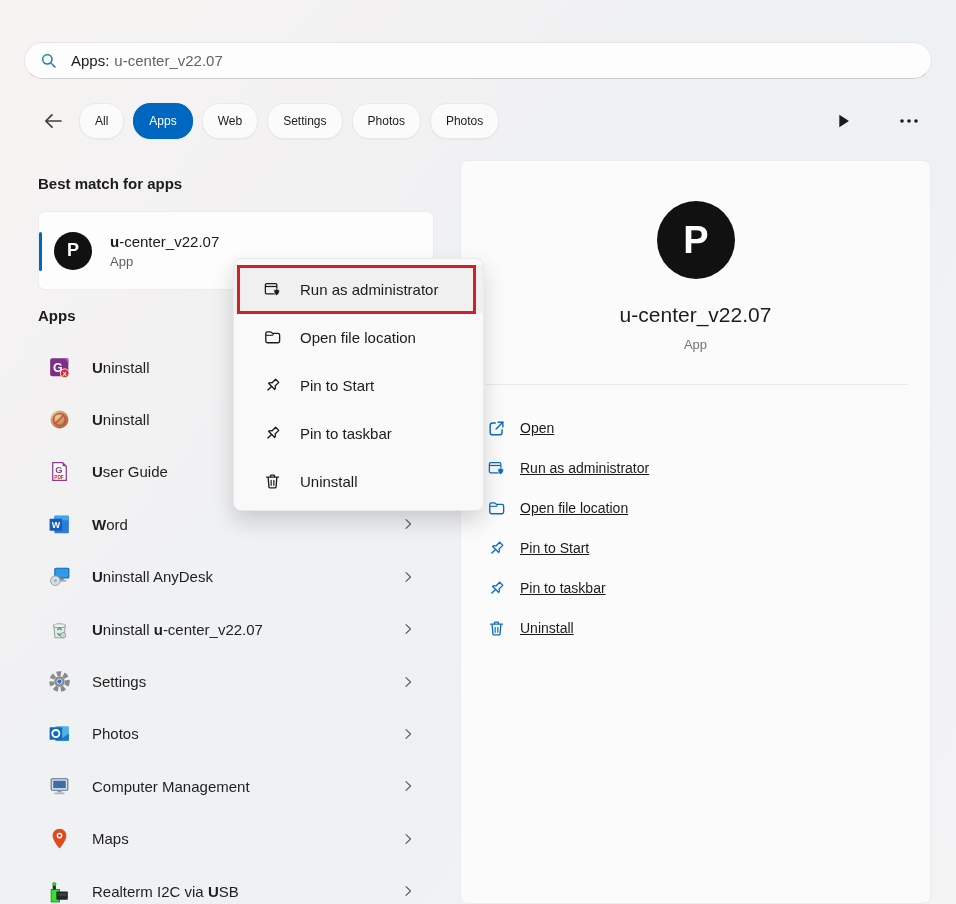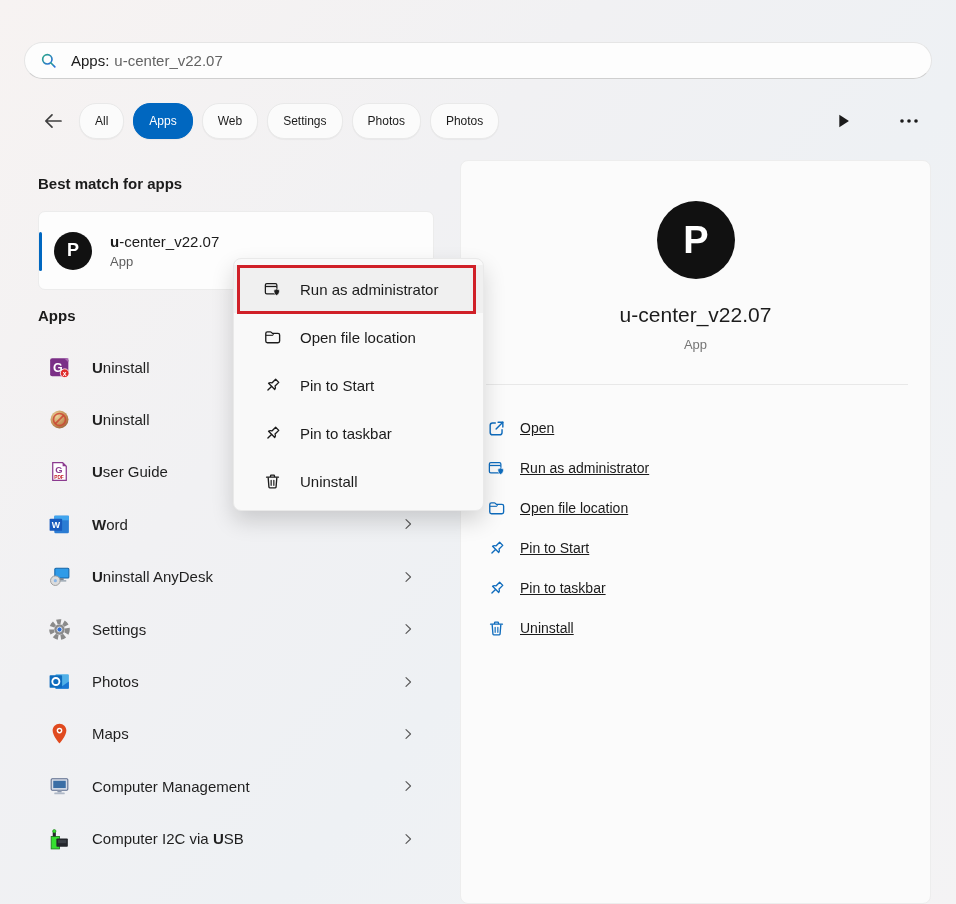--- a/index.html
+++ b/index.html
@@ -232,20 +232,32 @@
       <rect x="10" y="15.5" width="8.5" height="1.4" fill="#9aa6b2"></rect>
       <circle cx="8" cy="16" r="4.6" fill="#dcdcdc" stroke="#9a9a9a" stroke-width="0.9"></circle>
       <circle cx="8" cy="16" r="1.5" fill="#8ab6e8"></circle>
     </svg>
     <span class="lbl"><span class="bld">U</span><span>ninstall AnyDesk</span></span>
     <svg class="chev" viewBox="0 0 24 24">
         <use href="#i-chevron"></use>
       </svg>
   </div>
 
+  <div class="row">
+    <svg class="ic24" viewBox="0 0 24 24">
+      <path d="M6.5 8.5h11L16.3 20H7.7z" fill="#e3e7ea" stroke="#9aa3a9" stroke-width="1"></path>
+      <ellipse cx="12" cy="8.3" rx="5.8" ry="1.9" fill="#eff2f4" stroke="#9aa3a9" stroke-width="1"></ellipse>
+      <path d="M10 12.5l2-2 2 2M14 15.5l-2 2-2-2" fill="none" stroke="#3fae49" stroke-width="1.4"></path>
+      <circle cx="15.5" cy="17.5" r="2.6" fill="#cfd6da" stroke="#8f989e" stroke-width="0.8"></circle>
+    </svg>
+    <span class="lbl"><span class="bld">U</span><span>ninstall </span><span class="bld">u</span><span>-center_v22.07</span></span>
+    <svg class="chev" viewBox="0 0 24 24">
+        <use href="#i-chevron"></use>
+      </svg>
+  </div>
 
   <div class="row">
     <svg class="ic24" viewBox="0 0 24 24">
       <circle cx="12" cy="12" r="7.6" fill="none" stroke="#8a8a8a" stroke-width="4.6" stroke-dasharray="4 2.6"></circle>
       <circle cx="12" cy="12" r="5" fill="#8a8a8a"></circle>
       <circle cx="12" cy="12" r="2.4" fill="#2f6fd8"></circle>
       <circle cx="12" cy="12" r="2.4" fill="none" stroke="#f2f2f2" stroke-width="0.8"></circle>
     </svg>
     <span class="lbl"><span>Settings</span></span>
     <svg class="chev" viewBox="0 0 24 24">
@@ -261,52 +273,52 @@
       <circle cx="8.5" cy="12" r="3.4" fill="none" stroke="#fff" stroke-width="1.8"></circle>
     </svg>
     <span class="lbl"><span>Photos</span></span>
     <svg class="chev" viewBox="0 0 24 24">
         <use href="#i-chevron"></use>
       </svg>
   </div>
 
   <div class="row">
     <svg class="ic24" viewBox="0 0 24 24">
-      <path d="M12 2.6c-3.7 0-6.6 2.9-6.6 6.6 0 5 6.6 12.4 6.6 12.4s6.6-7.4 6.6-12.4c0-3.7-2.9-6.6-6.6-6.6z" fill="#e04a1f"></path>
-      <circle cx="12" cy="9.2" r="2.7" fill="#fff"></circle>
-      <circle cx="12" cy="9.2" r="1.3" fill="#b93b12"></circle>
-    </svg>
-    <span class="lbl"><span>Maps</span></span>
-    <svg class="chev" viewBox="0 0 24 24">
-        <use href="#i-chevron"></use>
-      </svg>
-  </div>
-
-  <div class="row">
-    <svg class="ic24" viewBox="0 0 24 24">
       <rect x="4" y="4.5" width="16" height="11" rx="1" fill="#d7dde8" stroke="#5b6b8c" stroke-width="1"></rect>
       <rect x="6" y="6.5" width="12" height="7" fill="#3a6ea5"></rect>
       <rect x="10" y="15.5" width="4" height="2.2" fill="#8a97ad"></rect>
       <rect x="7" y="17.7" width="10" height="1.8" rx="0.6" fill="#aeb8c6"></rect>
     </svg>
     <span class="lbl"><span>Computer Management</span></span>
+    <svg class="chev" viewBox="0 0 24 24">
+        <use href="#i-chevron"></use>
+      </svg>
+  </div>
+
+  <div class="row">
+    <svg class="ic24" viewBox="0 0 24 24">
+      <path d="M12 2.6c-3.7 0-6.6 2.9-6.6 6.6 0 5 6.6 12.4 6.6 12.4s6.6-7.4 6.6-12.4c0-3.7-2.9-6.6-6.6-6.6z" fill="#e04a1f"></path>
+      <circle cx="12" cy="9.2" r="2.7" fill="#fff"></circle>
+      <circle cx="12" cy="9.2" r="1.3" fill="#b93b12"></circle>
+    </svg>
+    <span class="lbl"><span>Maps</span></span>
     <svg class="chev" viewBox="0 0 24 24">
         <use href="#i-chevron"></use>
       </svg>
   </div>
 
   <div class="row">
     <svg class="ic24" viewBox="0 0 24 24">
       <rect x="4" y="10" width="8" height="12" fill="#35e02f" stroke="#1d7a1a" stroke-width="0.8"></rect>
       <rect x="9" y="12" width="11" height="8" rx="0.8" fill="#23262b"></rect>
       <rect x="10.5" y="13.5" width="8" height="3" fill="#3a3f46"></rect>
       <rect x="5.5" y="6" width="3" height="4" fill="#23262b"></rect>
       <circle cx="7" cy="5" r="1.6" fill="#35e02f" stroke="#1d7a1a" stroke-width="0.6"></circle>
     </svg>
-    <span class="lbl"><span>Computer I2C via </span><span class="bld">U</span><span>SB</span></span>
+    <span class="lbl"><span>Realterm I2C via </span><span class="bld">U</span><span>SB</span></span>
     <svg class="chev" viewBox="0 0 24 24">
         <use href="#i-chevron"></use>
       </svg>
   </div>
 </div>
 
 <div class="ctxmenu">
   <div class="annot"></div>
   <div class="cm-item hl">
     <svg class="mic" viewBox="0 0 24 24">

